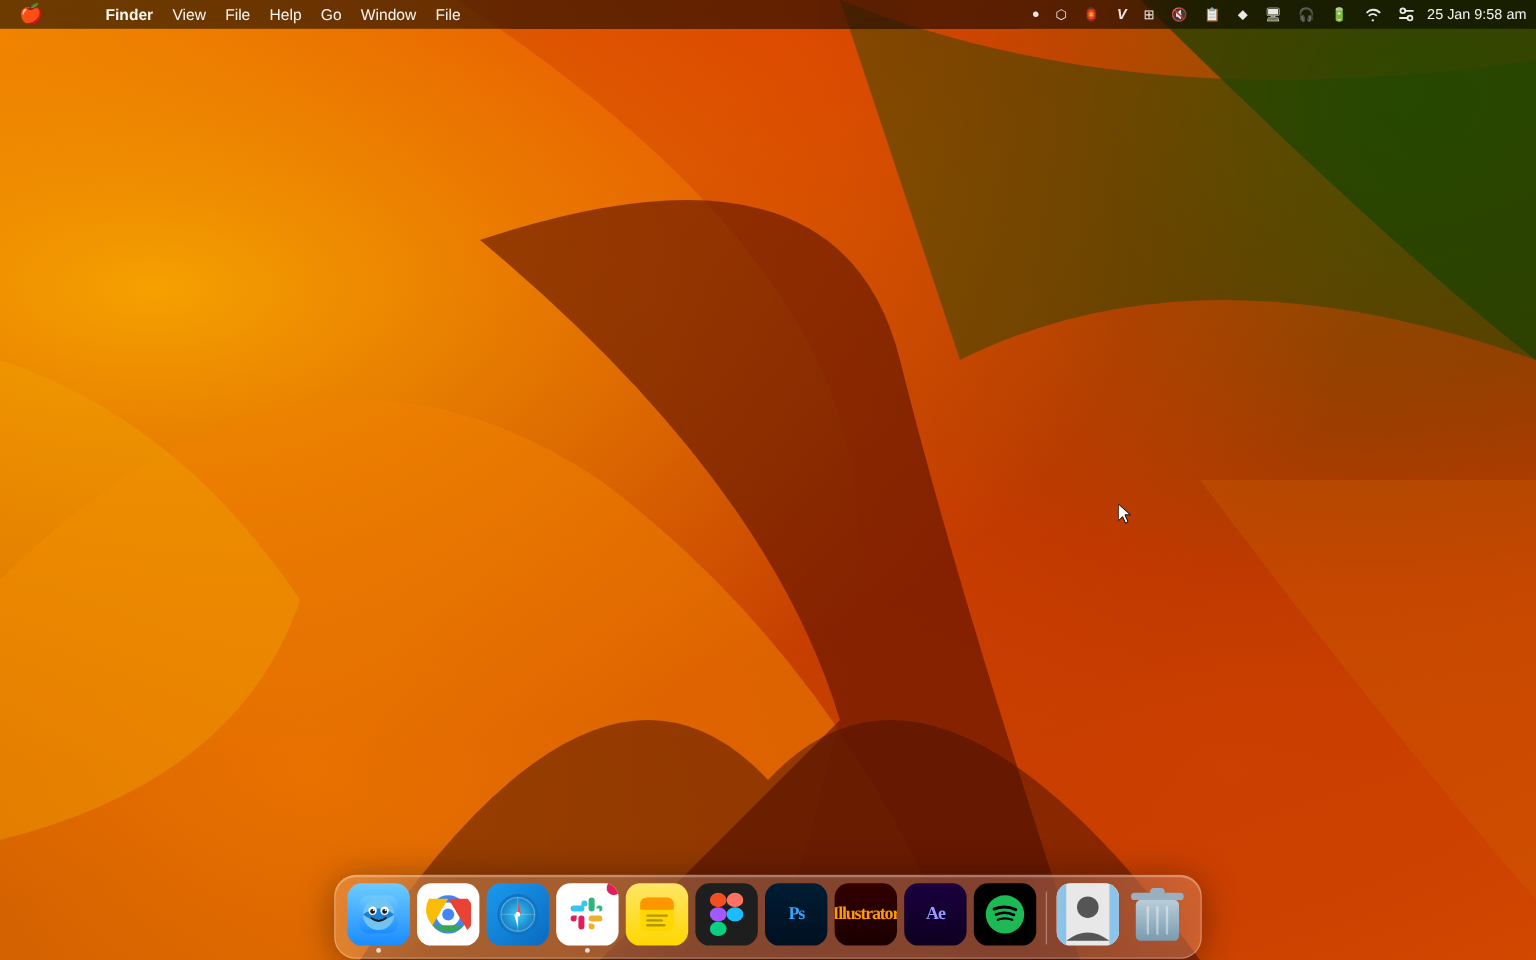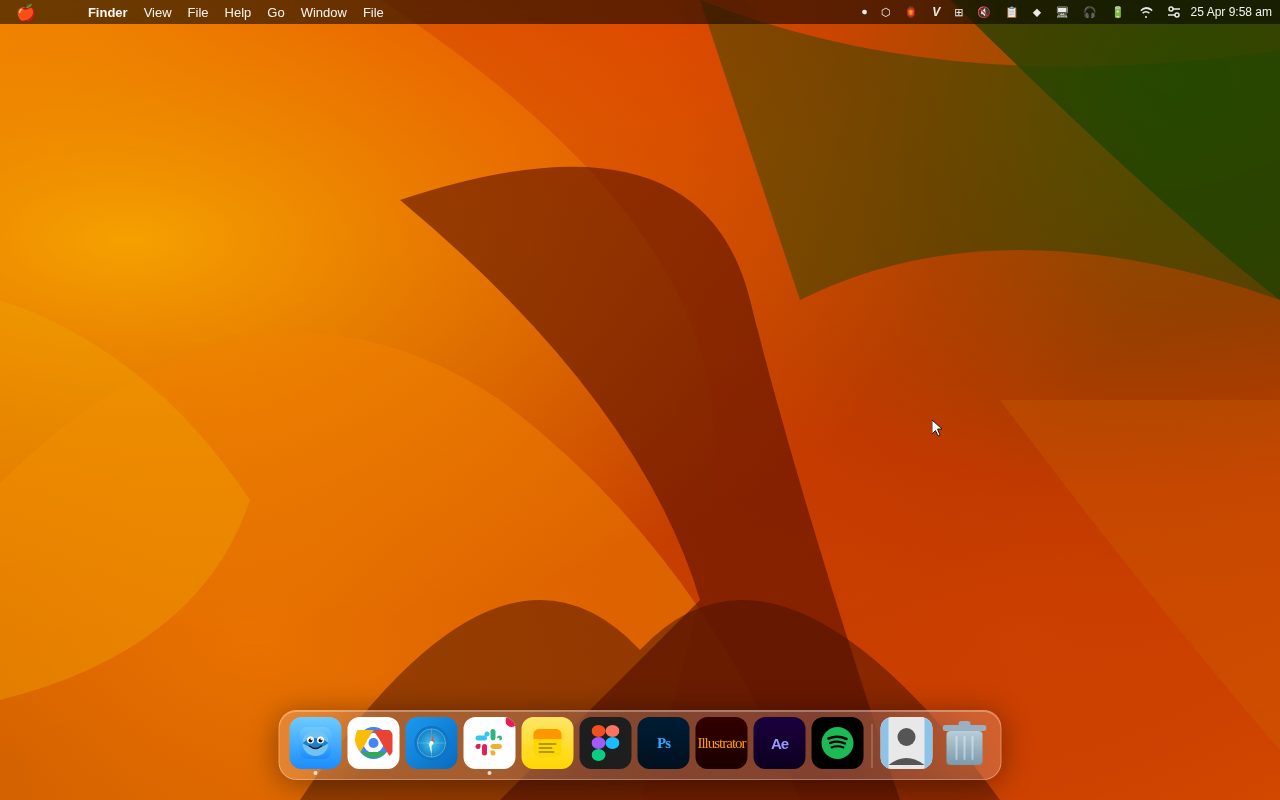--- a/index.html
+++ b/index.html
@@ -99,21 +99,21 @@
 
     
     #dock-container {
       position: absolute;
       bottom: 0;
       left: 50%;
       transform: translateX(-50%);
       display: flex;
       align-items: flex-end;
       justify-content: center;
-      padding-bottom: 20px;
+      padding-bottom: 1px;
       z-index: 100;
     }
 
     #dock {
       background: rgba(255,255,255,0.18);
       backdrop-filter: blur(30px);
       -webkit-backdrop-filter: blur(30px);
       border: 1px solid rgba(255,255,255,0.3);
       border-radius: 18px;
       padding: 6px 10px 4px;
@@ -242,21 +242,21 @@
         </svg>
     </span>
     <span class="menubar-icon">
       <svg width="14" height="14" viewBox="0 0 14 14">
           <circle cx="4" cy="4" r="2" fill="none" stroke="rgba(255,255,255,0.9)" stroke-width="1.5"></circle>
           <circle cx="10" cy="10" r="2" fill="none" stroke="rgba(255,255,255,0.9)" stroke-width="1.5"></circle>
           <line x1="6" y1="4" x2="13" y2="4" stroke="rgba(255,255,255,0.9)" stroke-width="1.5"></line>
           <line x1="1" y1="10" x2="8" y2="10" stroke="rgba(255,255,255,0.9)" stroke-width="1.5"></line>
         </svg>
     </span>
-    <span class="menubar-datetime">25 Apr  9:58 am</span>
+    <span class="menubar-datetime">25 Jan  9:58 am</span>
   </div>
 </div>
 
 <div id="dock-container">
   <div id="dock">
 
     <div class="dock-item">
       <div class="dock-icon" style="background:linear-gradient(180deg,#6ecbff 0%,#1a8cff 100%);">
         <svg width="36" height="36" viewBox="0 0 36 36">
             <rect x="2" y="2" width="32" height="32" rx="8" fill="url(#finderGrad)"></rect>
@@ -371,28 +371,28 @@
 
     <div class="dock-item">
       <div class="dock-icon" style="background:linear-gradient(180deg,#001d34 0%,#001020 100%);border-radius:12px;">
         <span style="color:#31a8ff;font-size:15px;font-weight:700;font-family:serif;letter-spacing:-1px;">Ps</span>
       </div>
       <div style="height:6px;"></div>
     </div>
 
     <div class="dock-item">
       <div class="dock-icon" style="background:linear-gradient(180deg,#330000 0%,#1a0000 100%);border-radius:12px;">
-        <span style="color:#ff9a00;font-size:15px;font-weight:400;font-family:serif;letter-spacing:-1px;">Illustrator</span>
+        <span style="color:#ff9a00;font-size:15px;font-weight:700;font-family:serif;letter-spacing:-1px;">Illustrator</span>
       </div>
       <div style="height:6px;"></div>
     </div>
 
     <div class="dock-item">
       <div class="dock-icon" style="background:linear-gradient(180deg,#1a003e 0%,#0d0020 100%);border-radius:12px;">
-        <span style="color:#9999ff;font-size:15px;font-weight:700;font-family:Liberation Sans, sans-serif;letter-spacing:-1px;">Ae</span>
+        <span style="color:#9999ff;font-size:15px;font-weight:700;font-family:Liberation Serif, serif;letter-spacing:-1px;">Ae</span>
       </div>
       <div style="height:6px;"></div>
     </div>
 
     <div class="dock-item">
       <div class="dock-icon" style="background:black;border-radius:12px;">
         <svg width="34" height="34" viewBox="0 0 34 34">
           <circle cx="17" cy="17" r="16" fill="#1db954"></circle>
           <path d="M8 12.5 Q17 9 26 13" fill="none" stroke="black" stroke-width="2.5" stroke-linecap="round"></path>
           <path d="M9.5 17 Q17 14 24.5 17.5" fill="none" stroke="black" stroke-width="2.2" stroke-linecap="round"></path>

